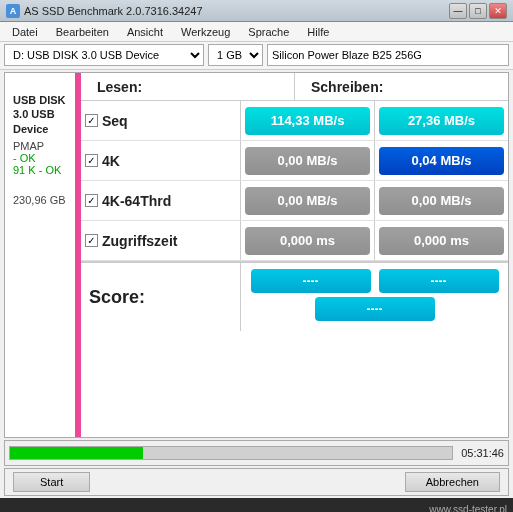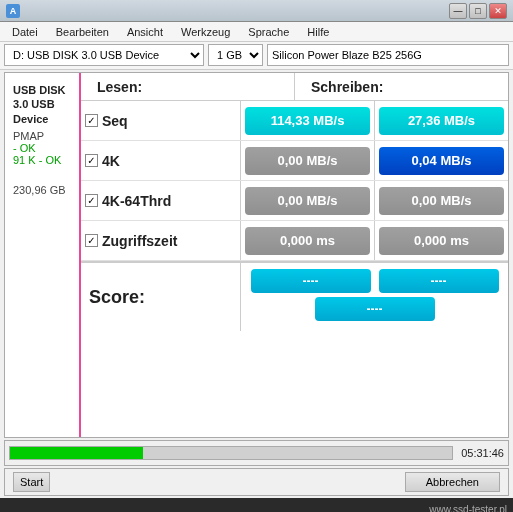--- a/index.html
+++ b/index.html
@@ -119,22 +119,22 @@
       display: flex;
       height: calc(512px - 22px - 20px - 28px - 26px - 28px - 22px);
       background: white;
       border: 1px solid #aaa;
       margin: 2px 4px;
     }
 
     
     .left-panel {
       width: 160px;
-      padding: 10px 8px;
-      border-right: 2px solid #ec4899;
+      padding: 20px 8px;
+      border-right: 6px solid #ec4899;
       background: white;
     }
     .device-name {
       font-size: 11px;
       font-weight: bold;
       color: #222;
       line-height: 1.3;
     }
     .pmap-label {
       font-size: 11px;
@@ -340,21 +340,21 @@
       height: 28px;
       background: #f0f0f0;
       border: 1px solid #aaa;
       margin: 2px 4px;
       display: flex;
       align-items: center;
       justify-content: space-between;
       padding: 0 8px;
     }
     .btn-start {
-      padding: 3px 6px;
+      padding: 3px 26px;
       background: linear-gradient(to bottom, #e8e8e8, #d0d0d0);
       border: 1px solid #aaa;
       font-size: 11px;
       cursor: pointer;
     }
     .btn-abort {
       padding: 3px 20px;
       background: linear-gradient(to bottom, #e8e8e8, #d0d0d0);
       border: 1px solid #aaa;
       font-size: 11px;
@@ -374,20 +374,21 @@
       font-size: 10px;
       color: #aaa;
     }
   </style>
 </head>
 <body>
 
 <div class="title-bar">
   <div class="title-bar-left">
     <div class="title-icon">A</div>
+    <span class="title-text">AS SSD Benchmark 2.0.7316.34247</span>
   </div>
   <div class="title-buttons">
     <div class="title-btn">—</div>
     <div class="title-btn">□</div>
     <div class="title-btn close">✕</div>
   </div>
 </div>
 
 <div class="menu-bar">
 <div class="menu-item">Datei</div>

